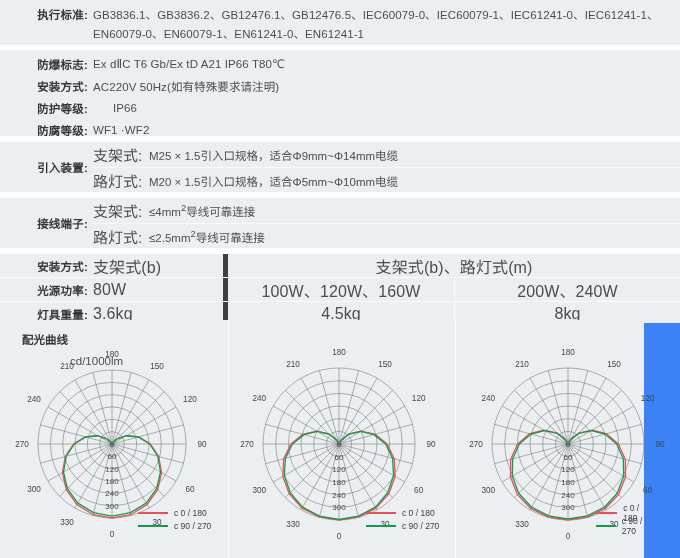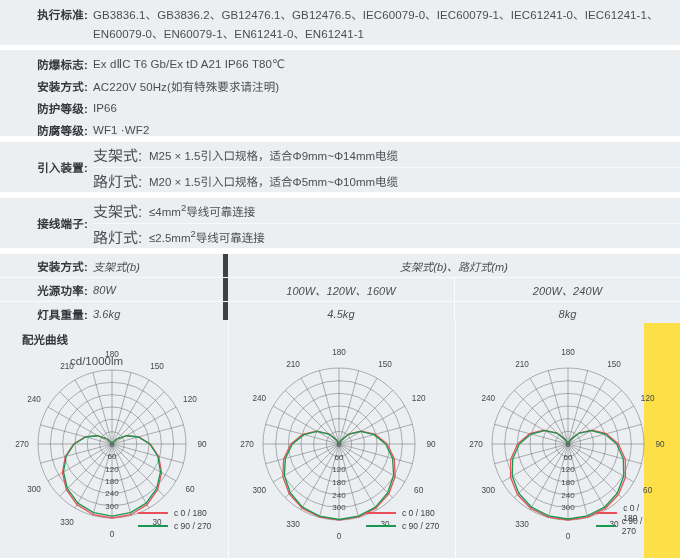--- a/index.html
+++ b/index.html
@@ -4,21 +4,21 @@
 <title>产品参数表</title>
 <style>
   html,body{margin:0;padding:0;}
   body{
     width:680px;height:558px;
     background:#ffffff;
     font-family:"Liberation Sans","DejaVu Sans",sans-serif;
     color:#3d4044;
     overflow:hidden;
   }
-  .sheet{position:relative;width:680px;height:558px;background:#fde047;}
+  .sheet{position:relative;width:680px;height:558px;background:#3b82f6;}
 
   
   .block{position:absolute;left:0;width:680px;background:#eceff1;}
   .gap{position:absolute;left:0;width:680px;background:#ffffff;}
 
   .row{position:relative;display:flex;align-items:center;box-sizing:border-box;}
   .lbl{
     width:88px;min-width:88px;text-align:right;
     font-size:11.5px;font-weight:bold;color:#33373b;
     padding-right:5px;letter-spacing:.2px;
@@ -46,21 +46,21 @@
   
   .grid{position:absolute;left:0;width:680px;background:#eceff1;}
   .grow{display:flex;height:23px;align-items:center;border-bottom:1px solid #fafbfc;}
   .grow:last-child{border-bottom:none;}
   .gcell{box-sizing:border-box;display:flex;align-items:center;height:23px;}
   .c1{width:228px;border-right:5px solid #404040;padding-left:0;}
   .c2{width:227px;border-right:1px solid #fafbfc;justify-content:center;}
   .c3{width:225px;justify-content:center;}
   .c23{width:452px;justify-content:center;}
   .c1 .lbl{width:88px;min-width:88px;}
-  .gcell .val{font-size:11px;font-style:italic;}
+  .gcell .val{font-size:16px;}
 
   
   .photo{position:absolute;left:0;top:320px;width:644px;height:238px;background:#eceff1;}
   .photo .vdiv{position:absolute;top:0;width:1px;height:238px;background:#fafbfc;}
   .ptitle{position:absolute;left:22px;top:11px;font-size:11.5px;font-weight:bold;color:#33373b;}
   .psub{position:absolute;left:22px;top:35px;font-size:11.5px;color:#4a4e53;margin-left:48px;}
 
   .chartbox{position:absolute;top:26px;width:228px;height:212px;}
   .chartbox svg{display:block;}
   .legend{position:absolute;font-size:8.5px;color:#3d4044;}
@@ -85,21 +85,21 @@
 
   <div class="block" style="top:50px;height:86px;">
     <div class="row" style="height:22px;margin-top:3px;">
       <div class="lbl">防爆标志:</div>
       <div class="val">Ex dⅡC T6 Gb/Ex tD A21 IP66 T80℃</div>
     </div>
     <div class="row" style="height:22px;">
       <div class="lbl">安装方式:</div>
       <div class="val">AC220V  50Hz(如有特殊要求请注明)</div>
     </div>
-    <div class="row" style="height:22px;">
+    <div class="row" style="height:22px;gap:20px;">
       <div class="lbl">防护等级:</div>
       <div class="val">IP66</div>
     </div>
     <div class="row" style="height:22px;">
       <div class="lbl">防腐等级:</div>
       <div class="val">WF1  ·WF2</div>
     </div>
   </div>
   <div class="gap" style="top:136px;height:6px;"></div>
 

